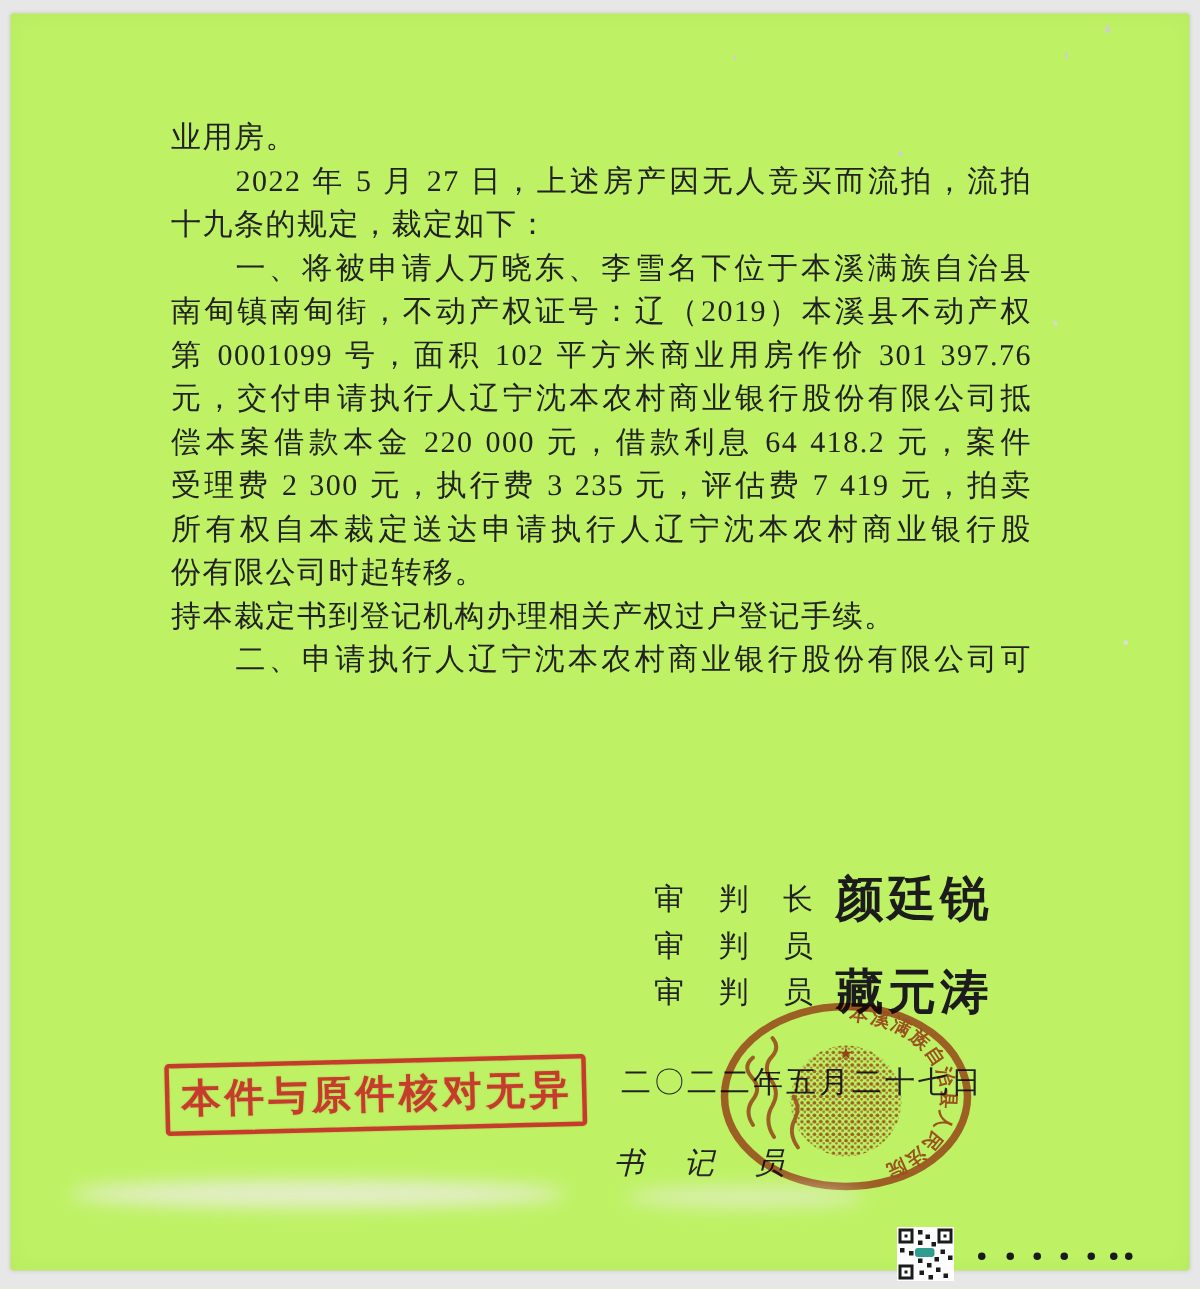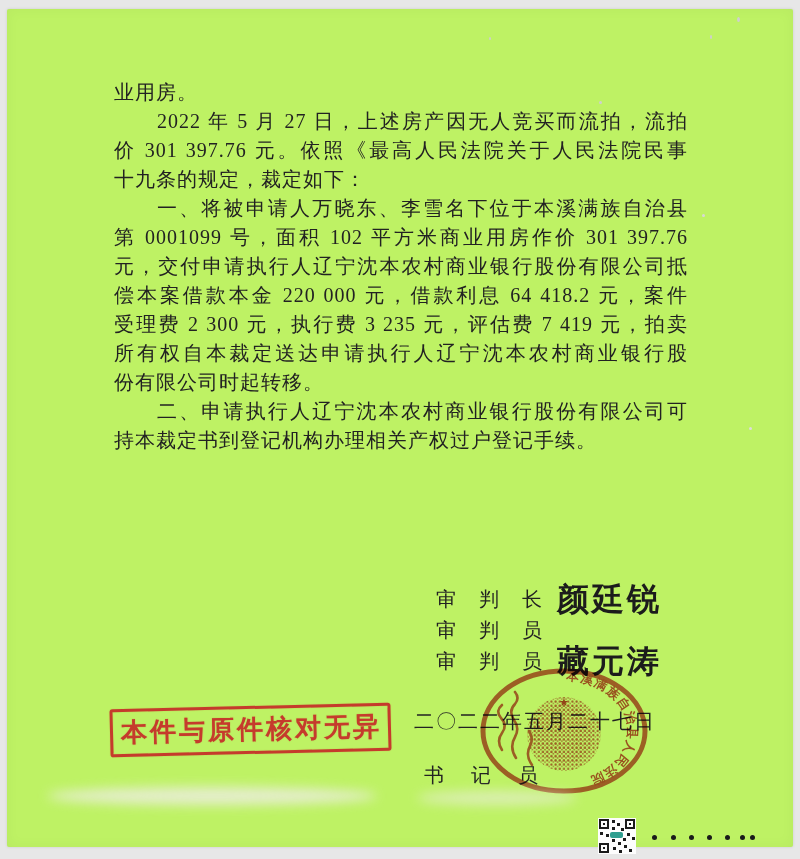--- a/index.html
+++ b/index.html
@@ -29,21 +29,21 @@
   
   .sig-block { position:absolute; left:429px; top:575px; }
   .sig-row { height:31px; white-space:nowrap; display:flex; align-items:center; }
   .sig-role { font-size:20px; color:#222; letter-spacing:23px; }
   .sig-name { font-size:32px; font-weight:700; color:#1c1c1c; letter-spacing:3px; margin-left:-8px; }
   
   .date-line {
     position:absolute; left:407px; top:699px;
     font-size:20px; color:#222; letter-spacing:2px; white-space:nowrap;
   }
-  .clerk-line { position:absolute; left:417px; top:753px; white-space:nowrap; display:flex; align-items:flex-end; }
+  .clerk-line { position:absolute; left:402px; top:753px; white-space:nowrap; display:flex; align-items:flex-end;font-style:italic; }
   .clerk-role { font-size:20px; color:#222; letter-spacing:27px; }
   .clerk-name { font-size:29px; font-weight:700; color:#1c1c1c; letter-spacing:4px; margin-left:-4px; }
   
   .check-stamp {
     position:absolute; left:103px; top:697px;
     border:3px solid #c53b2c; color:#c53b2c;
     font-size:26px; font-weight:700; letter-spacing:3px;
     padding:3px 6px 4px 8px; white-space:nowrap;
     transform:rotate(-1.4deg);
     border-radius:3px;
@@ -61,31 +61,31 @@
 </style>
 </head>
 <body>
 
 <div class="scan">
   <div class="page">
 
     <div class="body-text" id="body-text">
         <div class="bline">业用房。</div>
         <div class="bline j ind">2022 年 5 月 27 日，上述房产因无人竞买而流拍，流拍</div>
-        <div class="bline j">价 301 397.76 元。依照《最高人民法院关于人民法院民事</div>
         <div class="bline">十九条的规定，裁定如下：</div>
         <div class="bline j ind">一、将被申请人万晓东、李雪名下位于本溪满族自治县</div>
+        <div class="bline j">南甸镇南甸街，不动产权证号：辽（2019）本溪县不动产权</div>
         <div class="bline j">第 0001099 号，面积 102 平方米商业用房作价 301 397.76</div>
         <div class="bline j">元，交付申请执行人辽宁沈本农村商业银行股份有限公司抵</div>
         <div class="bline j">偿本案借款本金 220 000 元，借款利息 64 418.2 元，案件</div>
         <div class="bline j">受理费 2 300 元，执行费 3 235 元，评估费 7 419 元，拍卖</div>
         <div class="bline j">所有权自本裁定送达申请执行人辽宁沈本农村商业银行股</div>
         <div class="bline">份有限公司时起转移。</div>
+        <div class="bline">持本裁定书到登记机构办理相关产权过户登记手续。</div>
         <div class="bline j ind">二、申请执行人辽宁沈本农村商业银行股份有限公司可</div>
-        <div class="bline">持本裁定书到登记机构办理相关产权过户登记手续。</div>
       </div>
 
     <div class="sig-block" id="sig-block">
         <div class="sig-row">
           <span class="sig-role">审判长</span>
           <span class="sig-name">颜廷锐</span>
         </div>
         <div class="sig-row">
           <span class="sig-role">审判员</span>
         </div>

